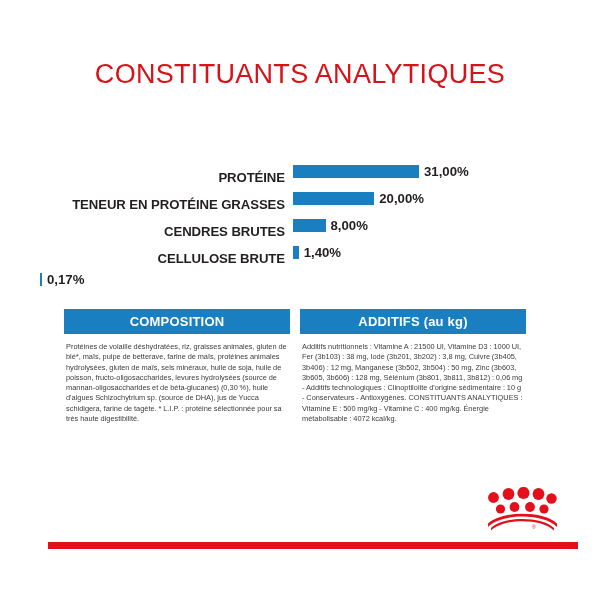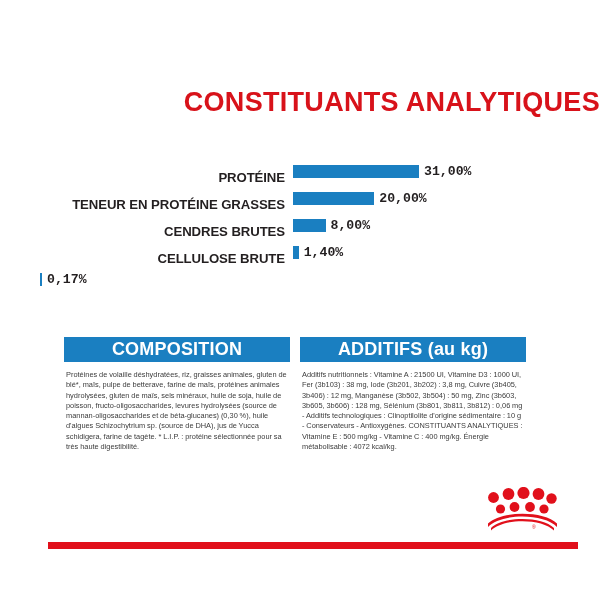--- a/index.html
+++ b/index.html
@@ -21,29 +21,28 @@
     height: 600px;
     background: #ffffff;
   }
 
   
   .page-title {
     position: absolute;
     left: 0;
     top: 58px;
     width: 600px;
-    text-align: right;
+    text-align: center;
     color: #d8121a;
     font-size: 27px;
-    font-weight: bold;
+    font-weight: normal;
     letter-spacing: 0.3px;
     font-family: "Liberation Sans", sans-serif;
     line-height: 32px;
     white-space: nowrap;
-    margin-top: 28px;
   }
 
   
   .chart {
     position: absolute;
     left: 40px;
     top: 158px;
     width: 520px;
   }
   .chart-row {
@@ -75,45 +74,43 @@
     background: #1a7fc1;
     flex: 0 0 auto;
   }
   .chart-value {
     font-size: 13.2px;
     font-weight: bold;
     color: #231f20;
     margin-left: 5px;
     white-space: nowrap;
     line-height: 14px;
-    font-family: Liberation Mono, monospace;
   }
 
   
   .panels {
     position: absolute;
     left: 64px;
     top: 309px;
     width: 472px;
     display: flex;
     gap: 10px;
   }
   .panel {
     width: 226px;
   }
   .panel-header {
     background: #1a7fc1;
     color: #ffffff;
     text-align: center;
-    font-size: 18px;
+    font-size: 13px;
     font-weight: bold;
     padding: 5px 0 5px 0;
     letter-spacing: 0.2px;
     line-height: 15px;
-    margin-top: 28px;
   }
   .panel-body {
     padding: 8px 2px 0 2px;
     font-size: 7.4px;
     line-height: 10.3px;
     color: #3b3b3b;
     text-align: left;
     font-family: "Liberation Sans", sans-serif;
     word-spacing: -0.2px;
   }

